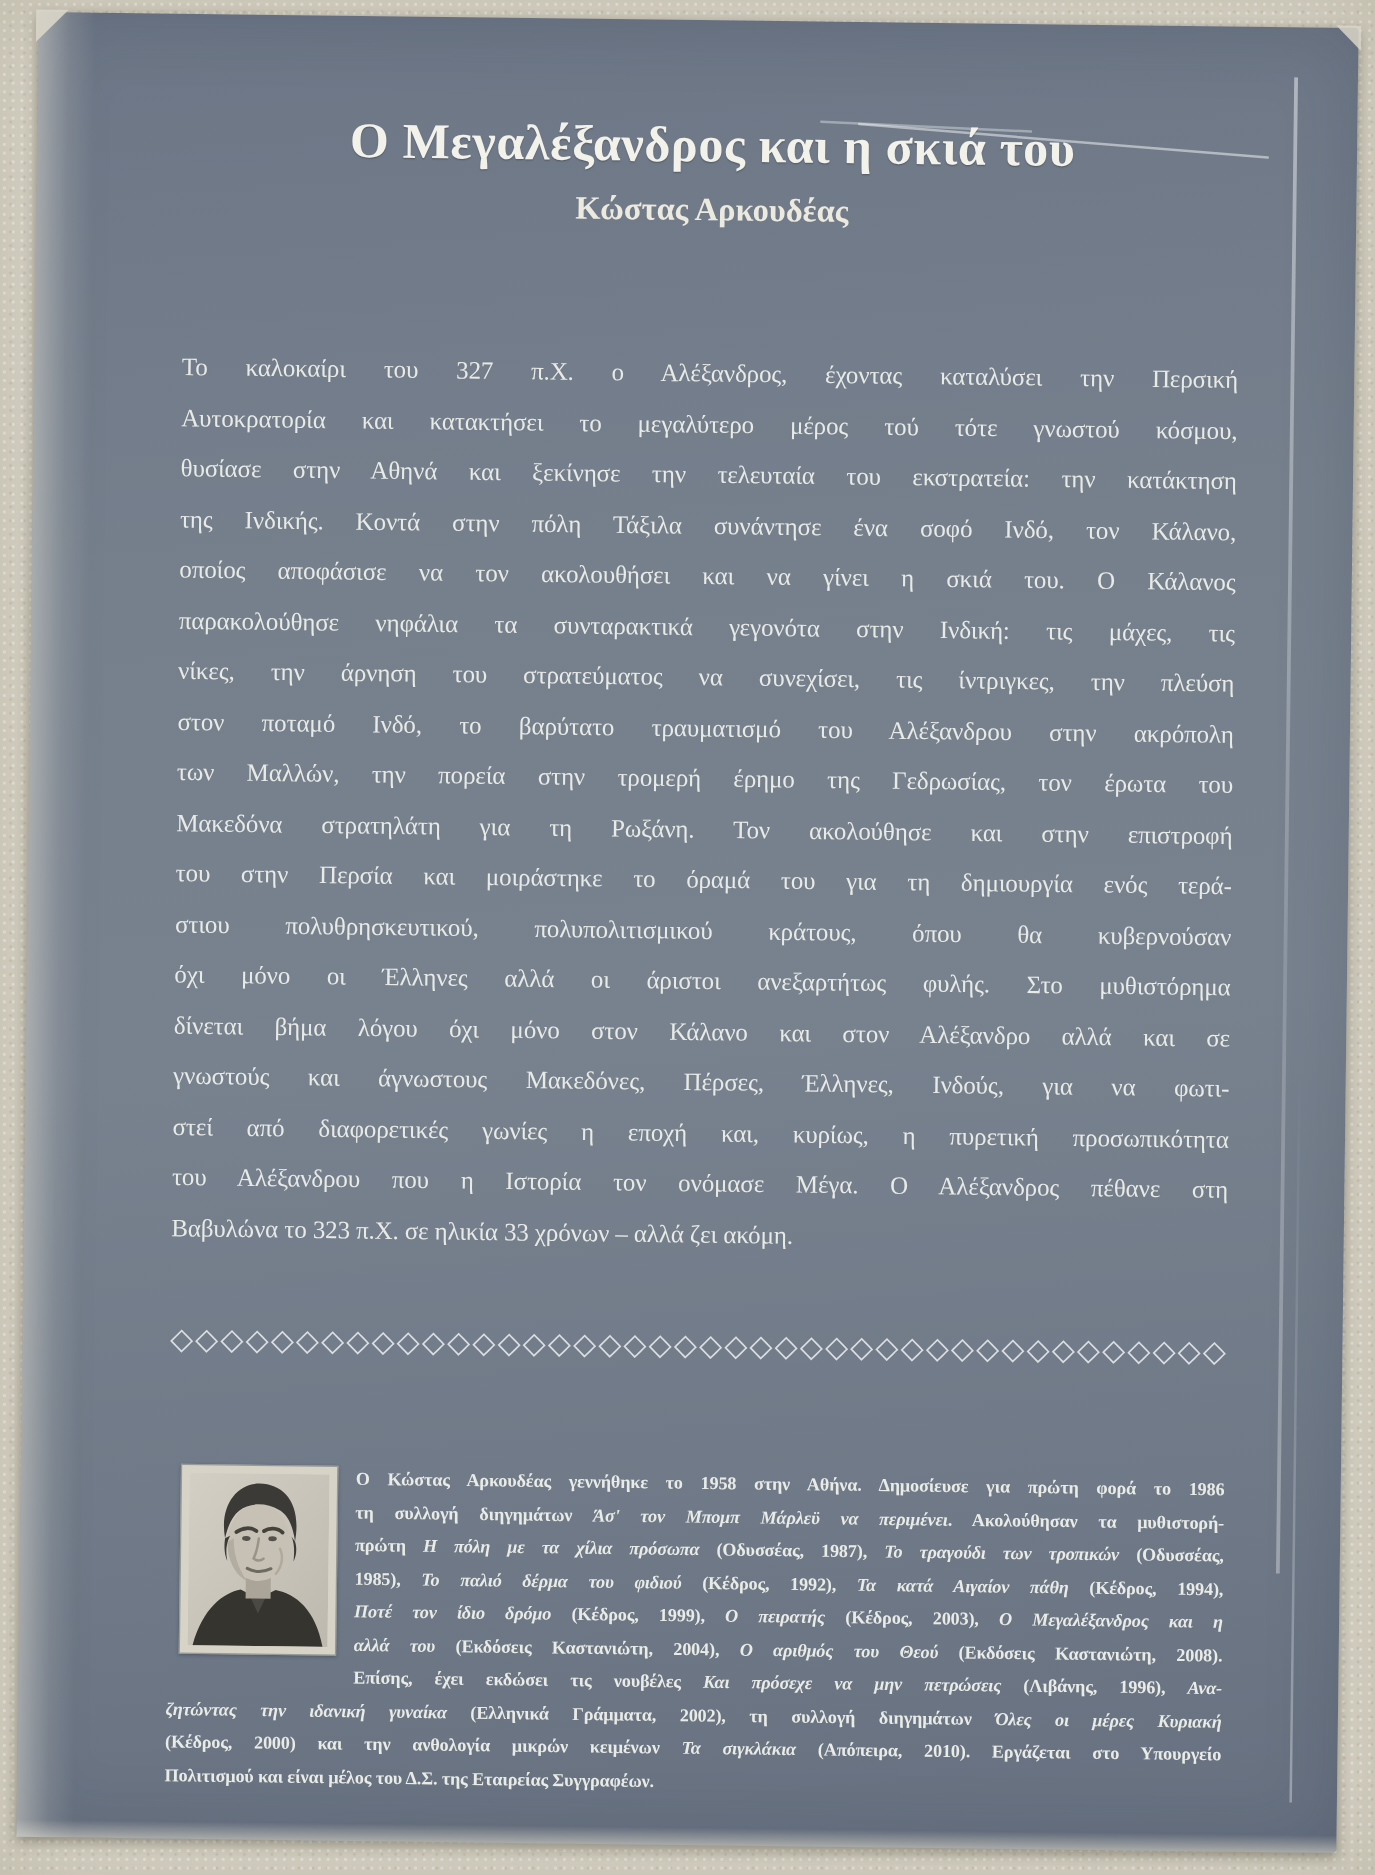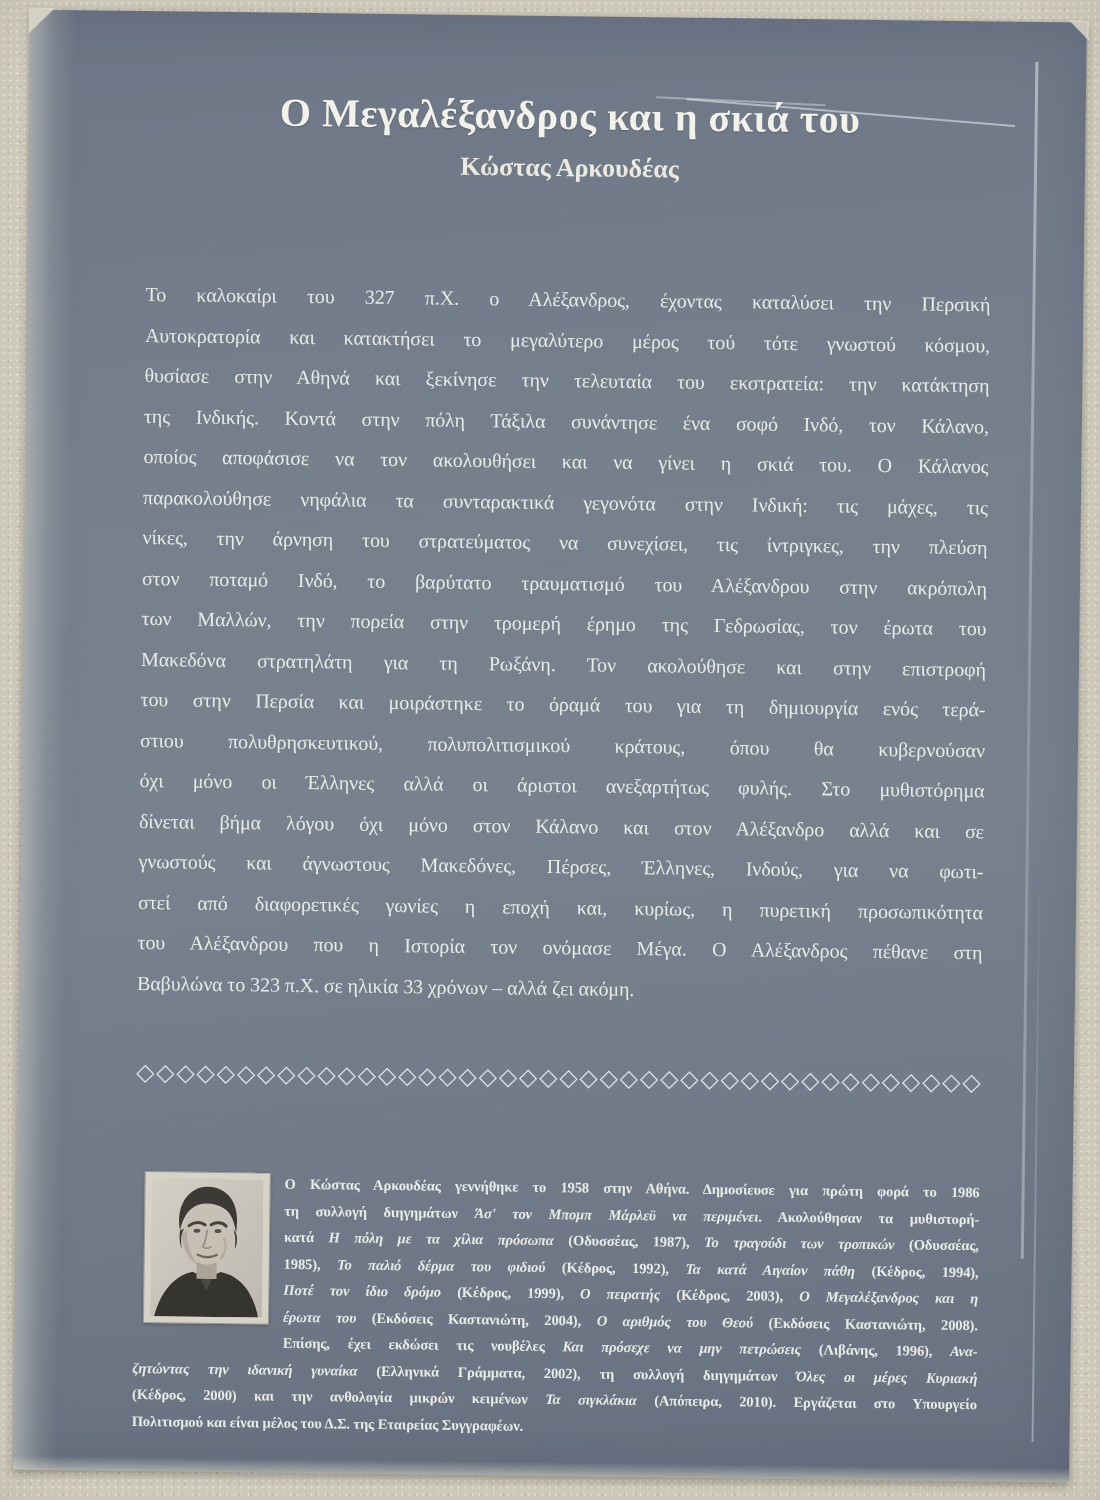--- a/index.html
+++ b/index.html
@@ -205,24 +205,24 @@
             <path d="M56,52 C55,60 54,64 52,68 C54,70 58,70 60,68" stroke="#9a9488" stroke-width="2" fill="none" stroke-linecap="round"></path>
 
             <path d="M47,76 C53,79 60,79 66,76" stroke="#6e6a60" stroke-width="2.4" fill="none" stroke-linecap="round"></path>
 
             <path d="M73,60 C76,66 75,74 70,80" stroke="#b0aa9d" stroke-width="2" fill="none" stroke-linecap="round"></path>
           </svg>
         </div>
         <div id="bio-lines">
             <div class="bio-line indent"><span>Ο Κώστας Αρκουδέας γεννήθηκε το 1958 στην Αθήνα. Δημοσίευσε για πρώτη φορά το 1986</span></div>
             <div class="bio-line indent"><span>τη συλλογή διηγημάτων </span><span class="i">Άσ' τον Μπομπ Μάρλεϋ να περιμένει</span><span>. Ακολούθησαν τα μυθιστορή-</span></div>
-            <div class="bio-line indent"><span>κατά </span><span class="i">Η πόλη με τα χίλια πρόσωπα</span><span> (Οδυσσέας, 1987), </span><span class="i">Το τραγούδι των τροπικών</span><span> (Οδυσσέας,</span></div>
+            <div class="bio-line indent"><span>πρώτη </span><span class="i">Η πόλη με τα χίλια πρόσωπα</span><span> (Οδυσσέας, 1987), </span><span class="i">Το τραγούδι των τροπικών</span><span> (Οδυσσέας,</span></div>
             <div class="bio-line indent"><span>1985), </span><span class="i">Το παλιό δέρμα του φιδιού</span><span> (Κέδρος, 1992), </span><span class="i">Τα κατά Αιγαίον πάθη</span><span> (Κέδρος, 1994),</span></div>
             <div class="bio-line indent"><span class="i">Ποτέ τον ίδιο δρόμο</span><span> (Κέδρος, 1999), </span><span class="i">Ο πειρατής</span><span> (Κέδρος, 2003), </span><span class="i">Ο Μεγαλέξανδρος και η</span></div>
-            <div class="bio-line indent"><span class="i">έρωτα του</span><span> (Εκδόσεις Καστανιώτη, 2004), </span><span class="i">Ο αριθμός του Θεού</span><span> (Εκδόσεις Καστανιώτη, 2008).</span></div>
+            <div class="bio-line indent"><span class="i">αλλά του</span><span> (Εκδόσεις Καστανιώτη, 2004), </span><span class="i">Ο αριθμός του Θεού</span><span> (Εκδόσεις Καστανιώτη, 2008).</span></div>
             <div class="bio-line indent"><span>Επίσης, έχει εκδώσει τις νουβέλες </span><span class="i">Και πρόσεχε να μην πετρώσεις</span><span> (Λιβάνης, 1996), </span><span class="i">Ανα-</span></div>
             <div class="bio-line"><span class="i">ζητώντας την ιδανική γυναίκα</span><span> (Ελληνικά Γράμματα, 2002), τη συλλογή διηγημάτων </span><span class="i">Όλες οι μέρες Κυριακή</span></div>
             <div class="bio-line"><span>(Κέδρος, 2000) και την ανθολογία μικρών κειμένων </span><span class="i">Τα σιγκλάκια</span><span> (Απόπειρα, 2010). Εργάζεται στο Υπουργείο</span></div>
             <div class="bio-line last"><span>Πολιτισμού και είναι μέλος του Δ.Σ. της Εταιρείας Συγγραφέων.</span></div>
           </div>
       </div>
     </div>
 
   </div>
 </div>

